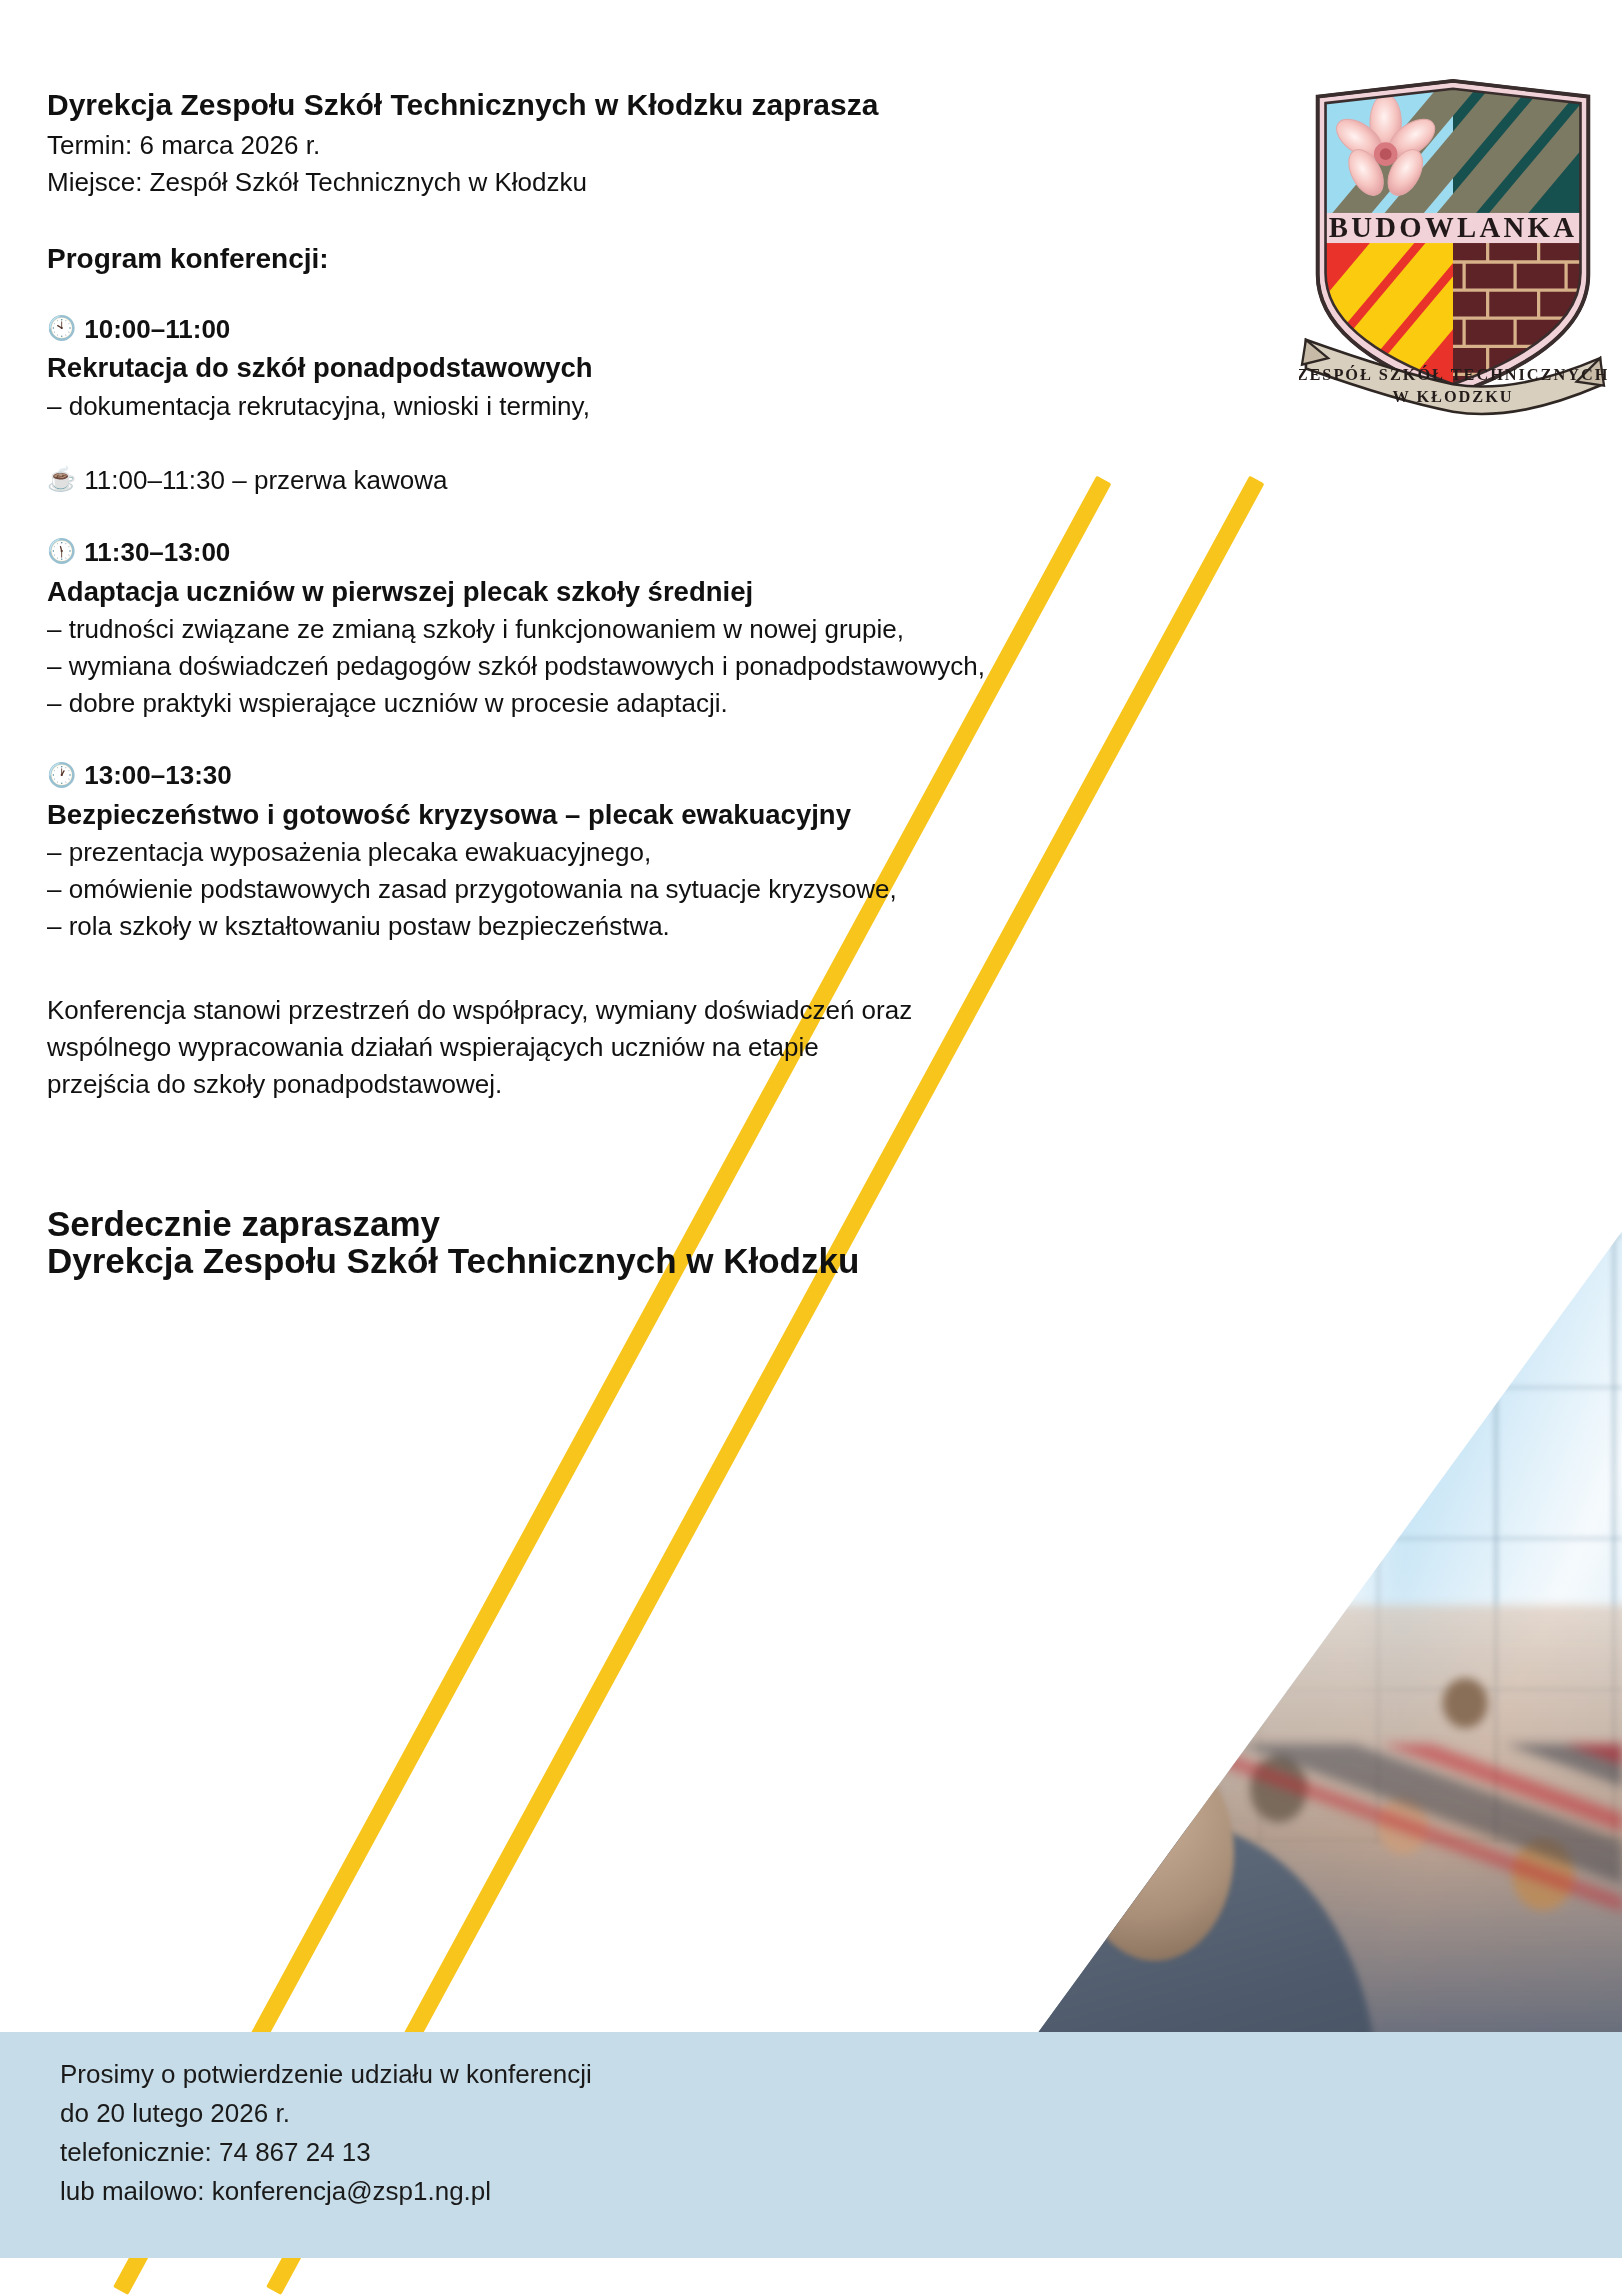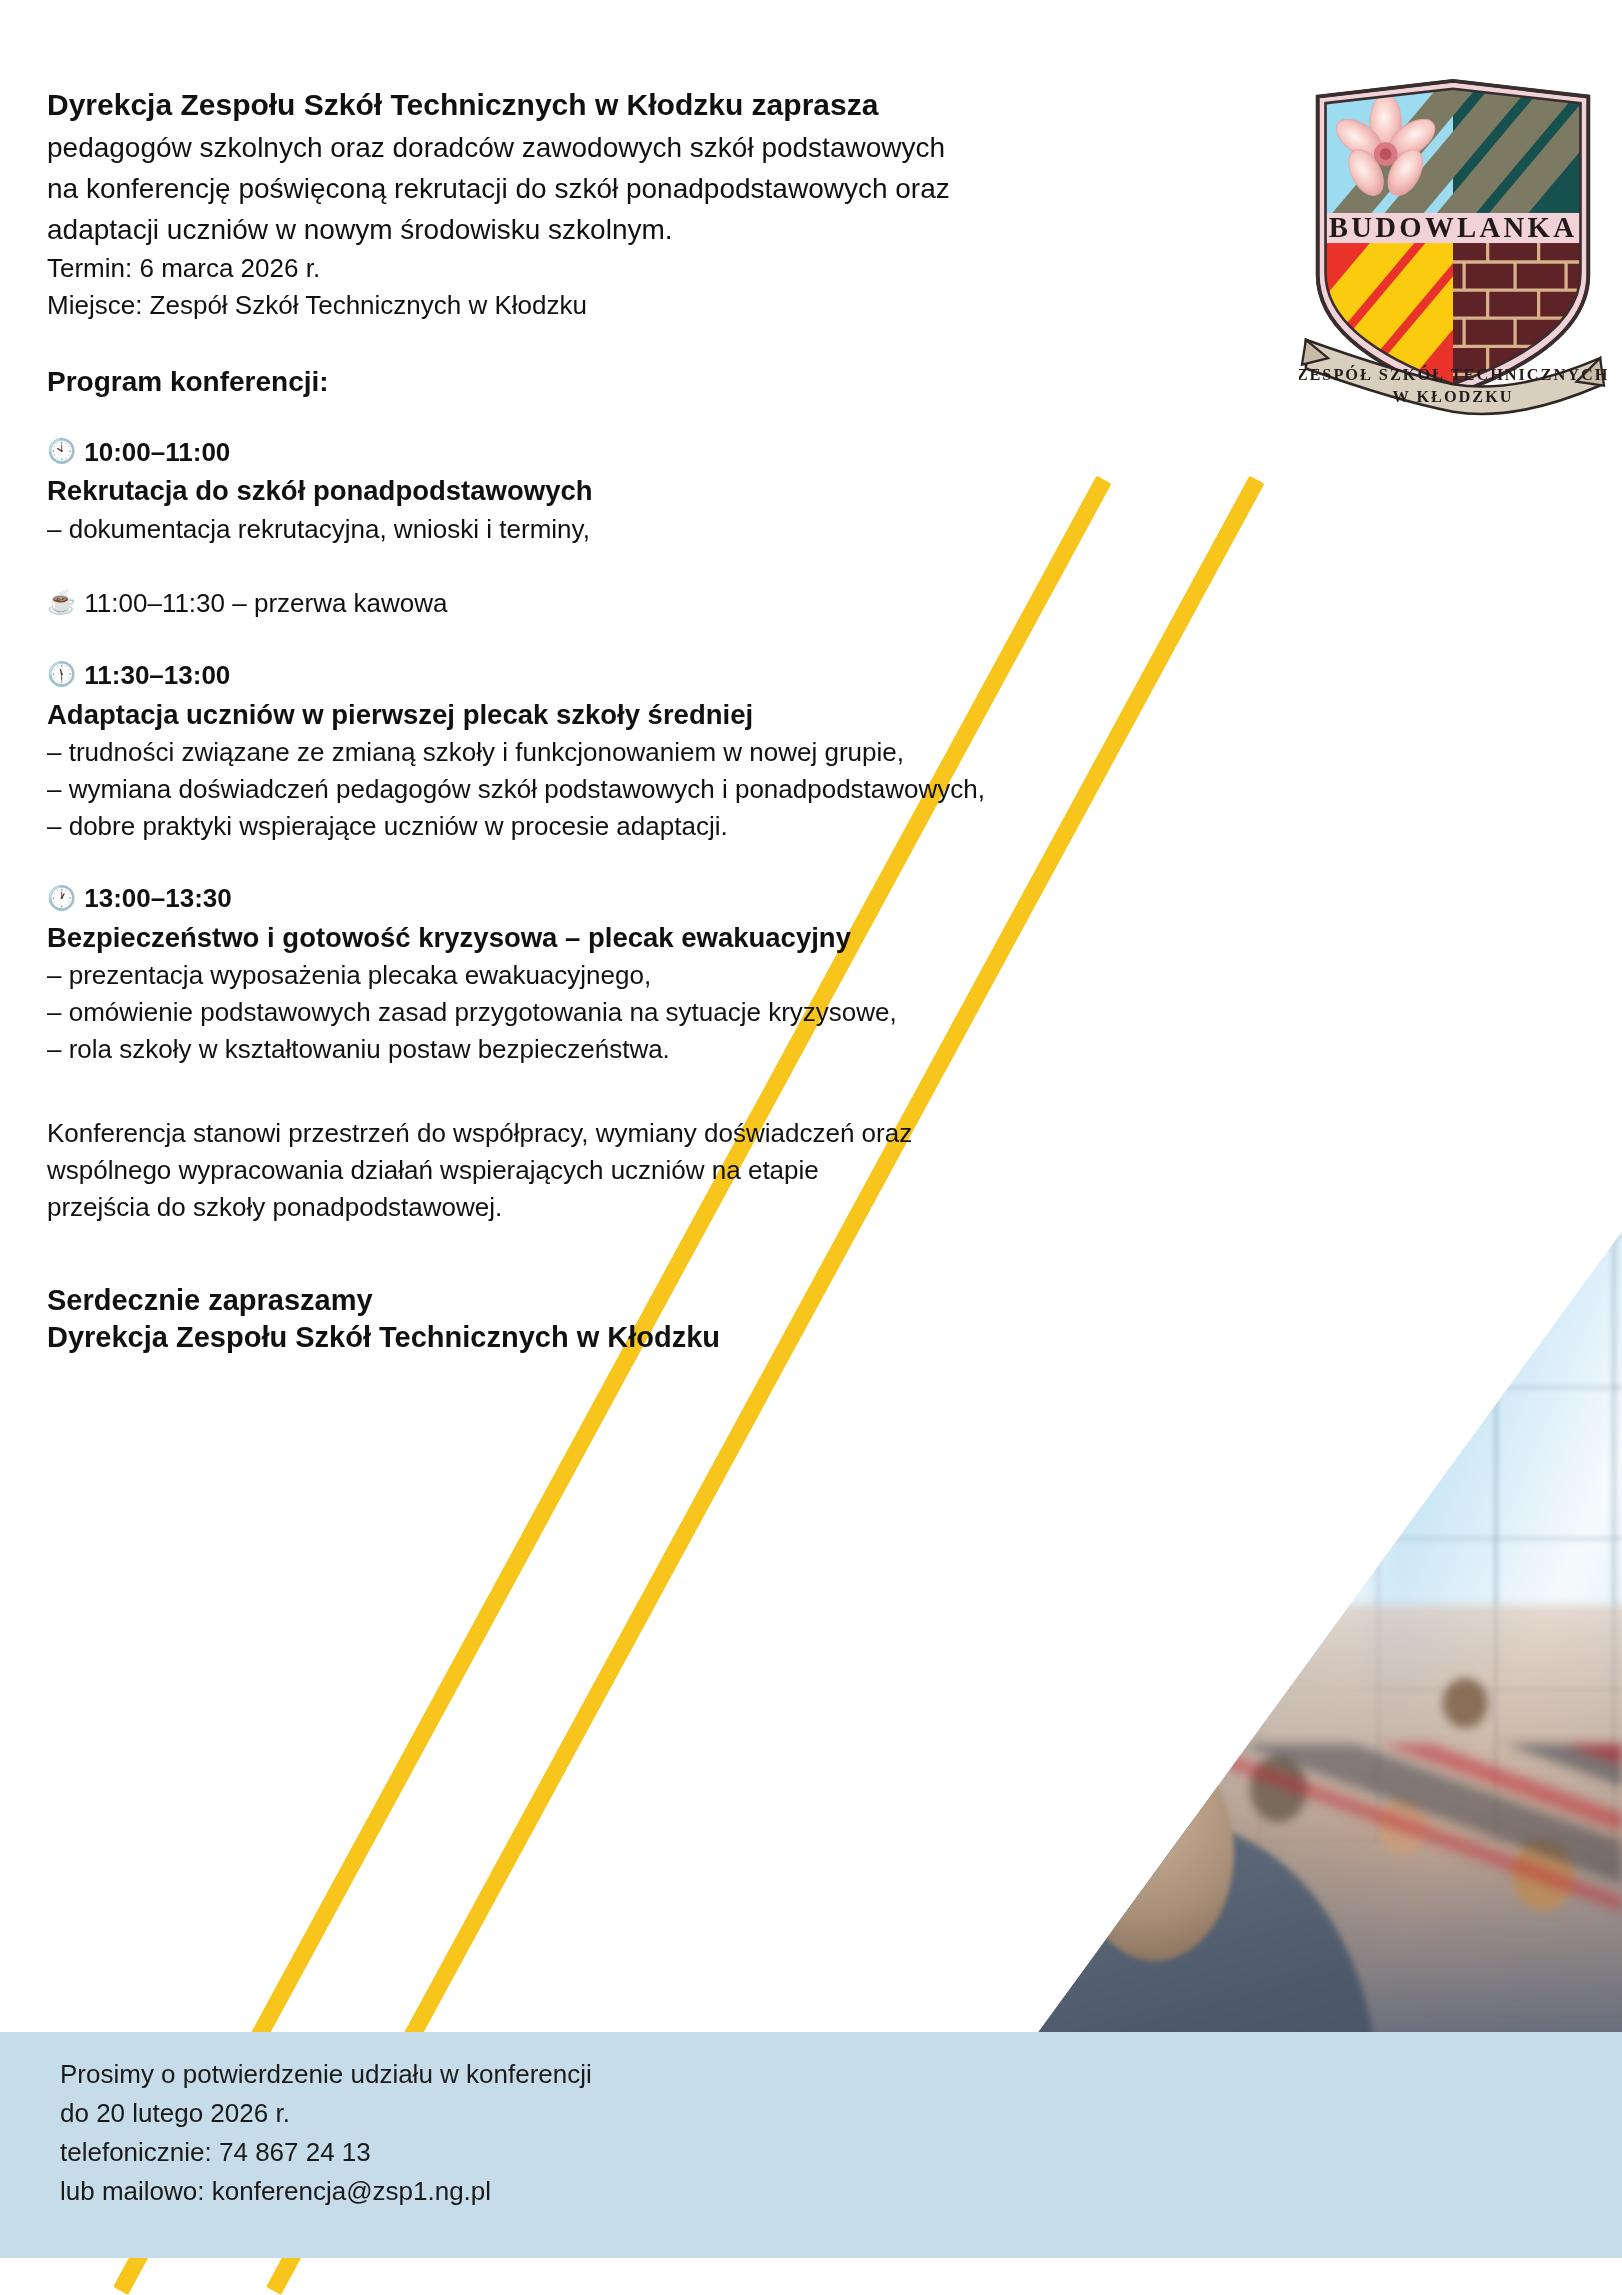--- a/index.html
+++ b/index.html
@@ -131,21 +131,21 @@
 
   .break-line{
     margin-top:37px;
     font-size:26px;line-height:37px;
     display:flex;align-items:center;gap:7.9px;
   }
 
   .closing{margin-top:47px;font-size:26px;line-height:37px;}
   .closing div{white-space:nowrap;}
 
-  .signature{margin-top:56px;font-size:29px;font-weight:bold;line-height:37px;}
+  .signature{margin-top:102px;font-size:35px;font-weight:bold;line-height:37px;}
   .signature div{white-space:nowrap;}
 
   
   .crest{
     position:absolute;right:15.7px;top:77px;
     width:308px;height:353px;
     z-index:6;
   }
   .crest svg{display:block;width:100%;height:100%;}
 </style>
@@ -248,25 +248,20 @@
         <text x="235" y="463" text-anchor="middle" font-family="'Liberation Serif', serif" font-size="25" font-weight="bold" letter-spacing="3" fill="#231c1a">ZESPÓŁ SZKÓŁ TECHNICZNYCH</text>
         <text x="235" y="497" text-anchor="middle" font-family="'Liberation Serif', serif" font-size="25" font-weight="bold" letter-spacing="3" fill="#231c1a">W KŁODZKU</text>
       </g>
     </svg>
   </div>
 
   <div class="content">
 
     <div class="lead-title">Dyrekcja Zespołu Szkół Technicznych w Kłodzku zaprasza</div>
 
-    <div class="lead-body">
-      <div>pedagogów szkolnych oraz doradców zawodowych szkół podstawowych</div>
-      <div>na konferencję poświęconą rekrutacji do szkół ponadpodstawowych oraz</div>
-      <div>adaptacji uczniów w nowym środowisku szkolnym.</div>
-    </div>
 
     <div class="meta">
       <div>Termin: 6 marca 2026 r.</div>
       <div>Miejsce: Zespół Szkół Technicznych w Kłodzku</div>
     </div>
 
     <div class="program-title">Program konferencji:</div>
 
     <div class="session">
       <div class="time">

